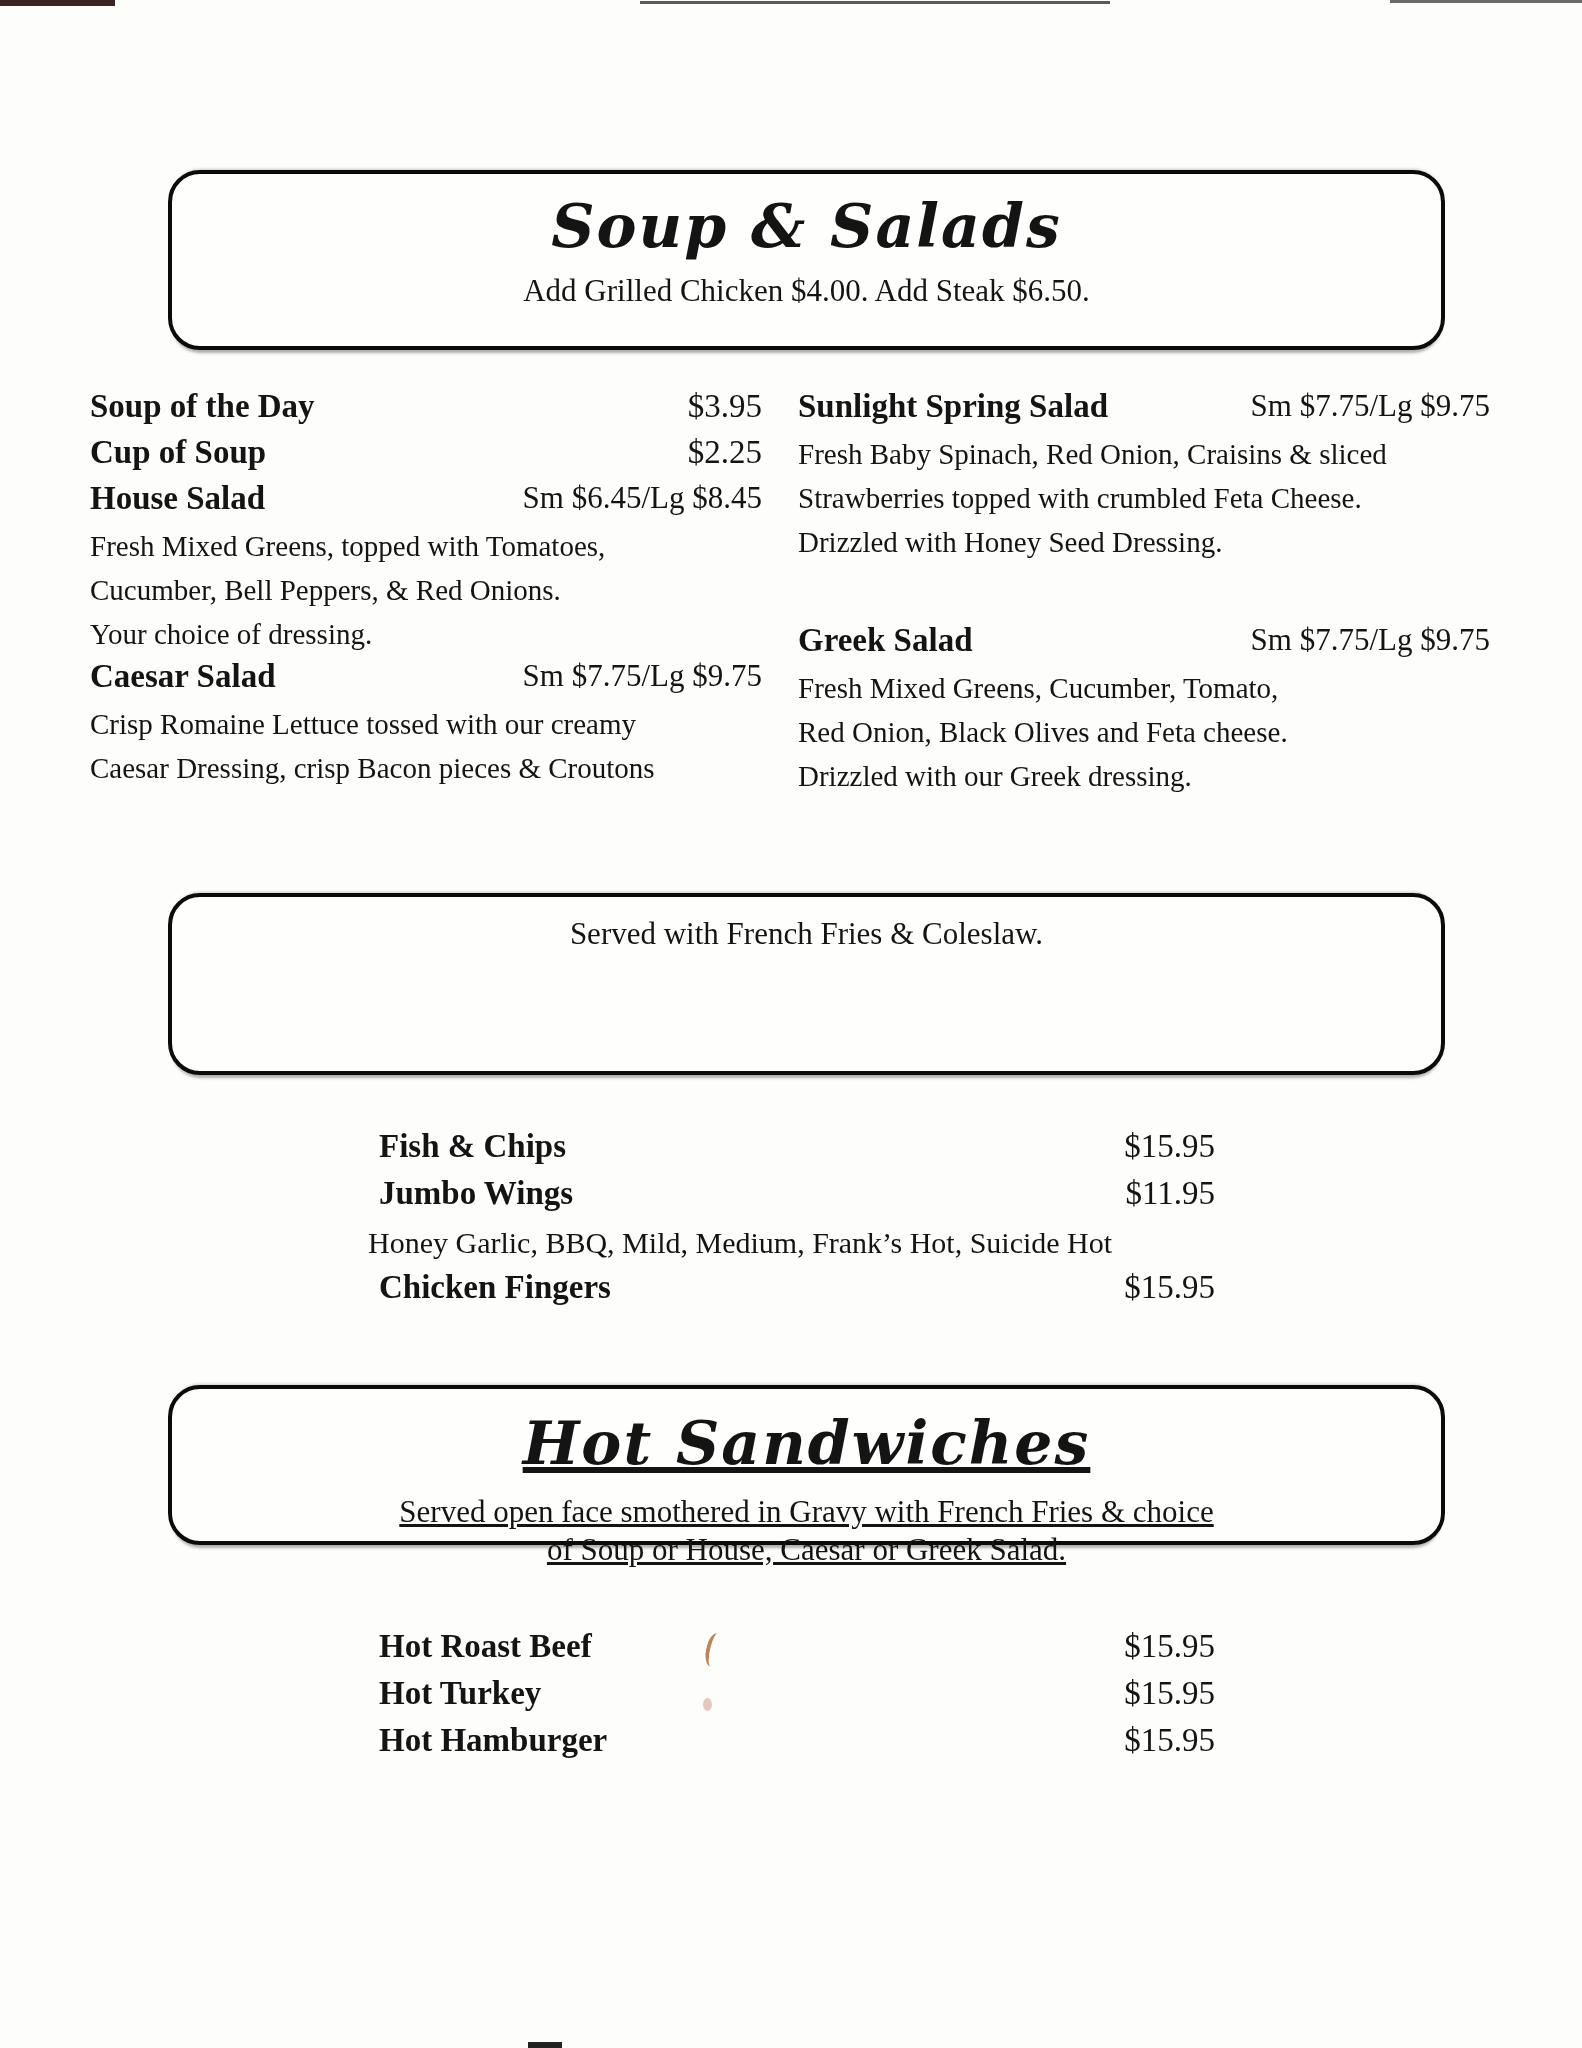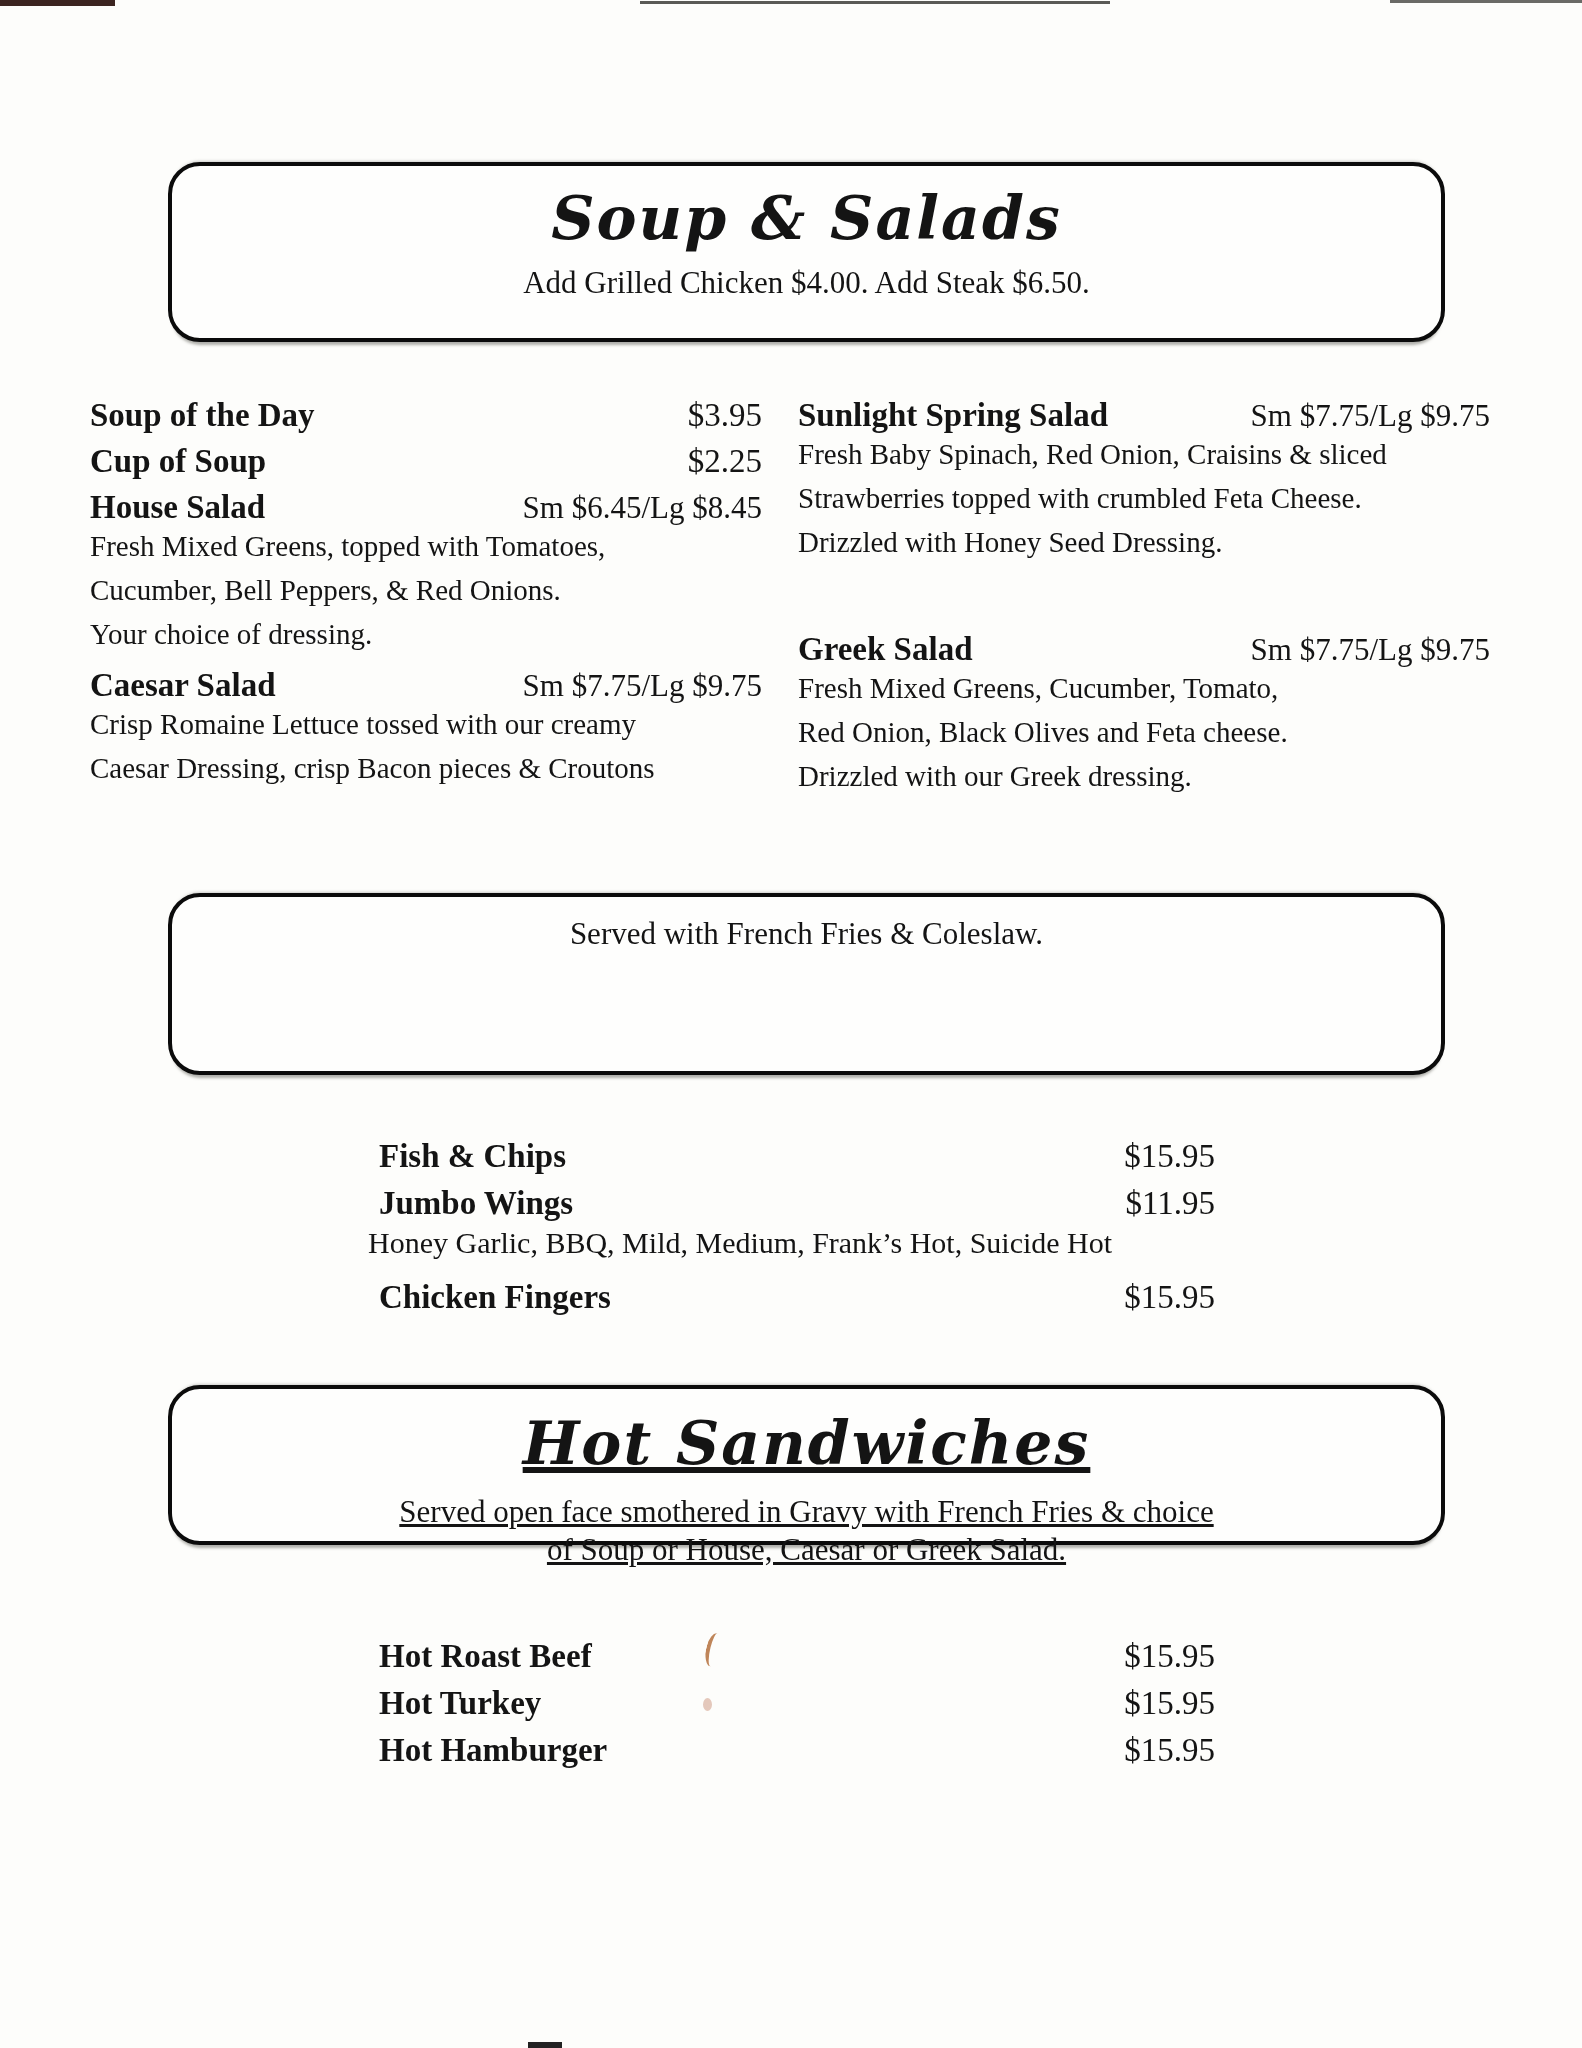--- a/index.html
+++ b/index.html
@@ -26,39 +26,39 @@
   .banner-title{
     font-family:"DejaVu Serif", serif;font-style:italic;font-weight:bold;
     font-size:60px;letter-spacing:2px;line-height:1.0;
   }
   .banner-subtitle{font-size:31px;line-height:1.2;}
   
   .columns{position:absolute;top:388px;left:90px;width:1400px;display:flex;gap:36px;}
   .col{display:block;}
   .col-left{width:672px;}
   .col-right{width:692px;}
-  .menu-row{display:flex;justify-content:space-between;align-items:flex-end;height:46px;}
+  .menu-row{display:flex;justify-content:space-between;align-items:flex-start;height:46px;}
   .item-name{font-weight:bold;font-size:33px;white-space:nowrap;}
   .item-price{font-size:31px;white-space:nowrap;}
   .desc-line{font-size:29px;height:44px;line-height:40px;}
   .gap-lg{height:56px;}
   
   .price-list{position:absolute;left:360px;width:855px;}
   .price-list .menu-row{height:47px;margin-left:19px;}
   .note-line{font-size:30px;height:47px;line-height:42px;padding-left:8px;white-space:nowrap;}
 </style>
 </head>
 <body>
 
 <div class="scan-strip" style="top:0;left:0;width:115px;height:6px;background:#3c2420;"></div>
 <div class="scan-strip" style="top:1px;left:640px;width:470px;height:3px;background:#5a5a56;"></div>
 <div class="scan-strip" style="top:0;left:1390px;width:192px;height:3px;background:#6a6a66;"></div>
 <div class="scan-strip" style="top:2042px;left:528px;width:34px;height:6px;background:#222;"></div>
 
-<div class="banner" style="top:162px;height:180px;">
+<div class="banner" style="top:170px;height:180px;">
   <div class="banner-title" style="margin-top:22px;">Soup &amp; Salads</div>
   <div class="banner-subtitle" style="margin-top:16px;">Add Grilled Chicken $4.00. Add Steak $6.50.</div>
 </div>
 
 <div class="columns">
 
   <div class="col col-left">
     <div class="menu-row">
       <span class="item-name">Soup of the Day</span>
       <span class="item-price" style="font-size:33px;">$3.95</span>

